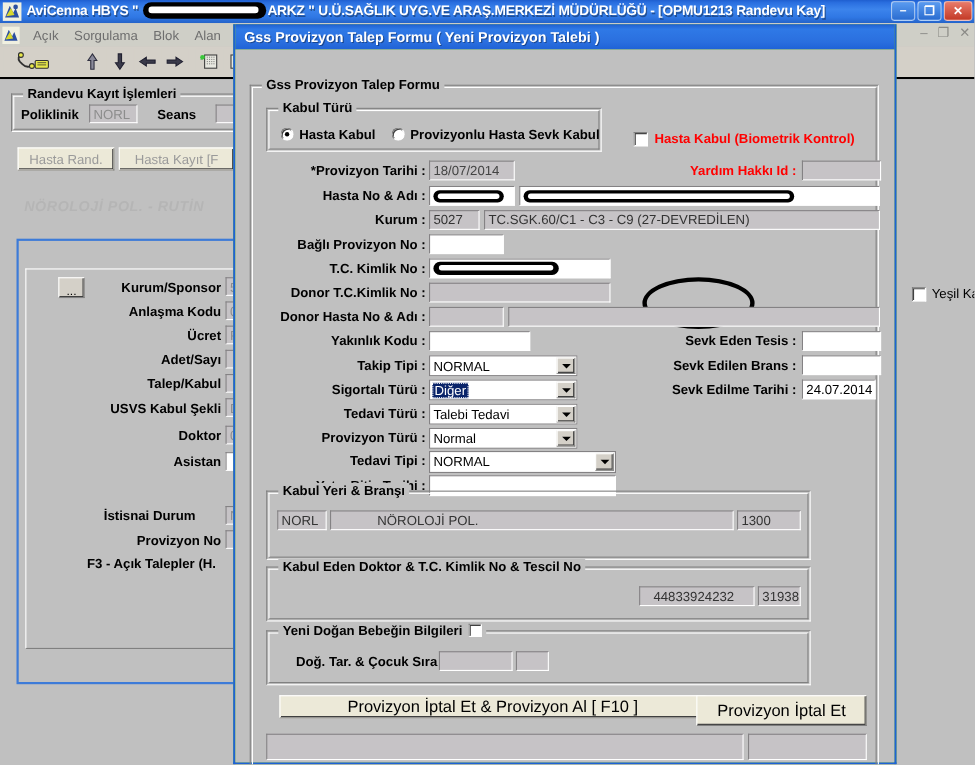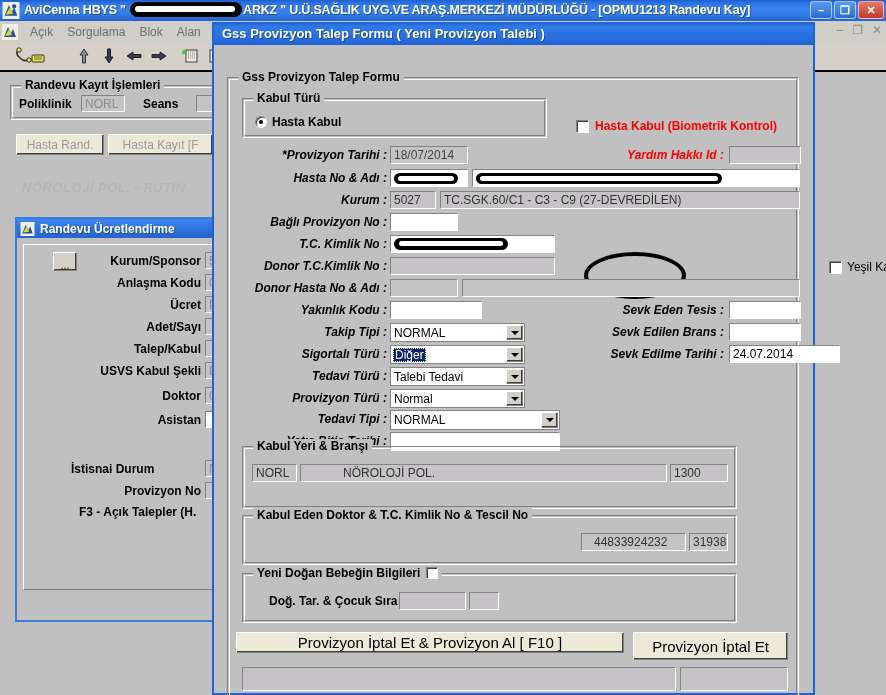--- a/index.html
+++ b/index.html
@@ -221,21 +221,21 @@
   .cbox {
     width: 13px; height: 13px; background: #ffffff;
     border: 1px solid #808080;
     border-right-color:#fff; border-bottom-color:#fff;
     box-shadow: inset 1px 1px 0 #404040;
     flex: 0 0 auto;
   }
 
   .red { color: #ff0000; font-weight: bold; }
 
-  .frow { position: absolute; display: flex; align-items: center; font-style: italic; }
+  .frow { position: absolute; display: flex; align-items: center; }
   .frow .lbl { text-align: right; }
 
   .combo {
     background: #ffffff;
     border: 1px solid #848284;
     display: flex; align-items: center; position: relative;
     font-size: 12px; color: #000; padding-left: 3px;
   }
   .combo .arrow {
     position: absolute; right: 1px; top: 1px; bottom: 1px; width: 17px;
@@ -378,28 +378,20 @@
       <div style="position:absolute;left:132px;top:11px;" class="lbl">Seans</div>
       <div class="fld disabled" style="position:absolute;left:185px;top:9px;width:80px;height:17px;"></div>
     </div>
 
     <div class="btn3d dim" style="position:absolute;left:16px;top:62px;width:88px;height:21px;">Hasta Rand.</div>
     <div class="btn3d dim" style="position:absolute;left:108px;top:62px;width:105px;height:21px;">Hasta Kayıt [F</div>
 
     <div id="watermark">NÖROLOJİ POL. - RUTİN</div>
 
     <div id="win-ucret">
-      <div id="win-ucret-title">
-        <svg class="winicon" viewBox="0 0 16 16">
-          <rect x="0" y="0" width="16" height="16" fill="#f0f0e0"></rect>
-          <path d="M2 13 L6 3 L9 9 L11 5 L14 13 Z" fill="#2b4fa0"></path>
-          <path d="M3 12 L7 5 L10 11 Z" fill="#d8d82c"></path>
-        </svg>
-        <span>Randevu Ücretlendirme</span>
-      </div>
       <div id="ucret-body">
         <div id="ucret-panel"></div>
 
         <div class="ellipsis-btn" style="position:absolute;left:30px;top:8px;">...</div>
 
         <div class="ucrow" style="left:58px;top:10px;width:120px;justify-content:flex-end;">
           <span class="lbl">Kurum/Sponsor</span>
         </div>
         <div class="fld disabled" style="position:absolute;left:182px;top:8px;width:56px;height:17px;">5027</div>
 
@@ -432,21 +424,21 @@
         <div class="ucrow" style="left:58px;top:145px;width:120px;justify-content:flex-end;">
           <span class="lbl">Doktor</span>
         </div>
         <div class="fld disabled" style="position:absolute;left:182px;top:143px;width:58px;height:17px;">000003</div>
 
         <div class="ucrow" style="left:58px;top:169px;width:120px;justify-content:flex-end;">
           <span class="lbl">Asistan</span>
         </div>
         <div class="fld white" style="position:absolute;left:182px;top:167px;width:58px;height:17px;"></div>
 
-        <div class="ucrow" style="left:48px;top:218px;width:130px;justify-content:flex-start;">
+        <div class="ucrow" style="left:48px;top:218px;width:130px;justify-content:center;">
           <span class="lbl">İstisnai Durum</span>
         </div>
         <div class="fld disabled" style="position:absolute;left:182px;top:216px;width:58px;height:17px;">Normal</div>
 
         <div class="ucrow" style="left:58px;top:240px;width:120px;justify-content:flex-end;">
           <span class="lbl">Provizyon No</span>
         </div>
         <div class="fld disabled" style="position:absolute;left:182px;top:238px;width:58px;height:17px;"></div>
 
         <div class="lbl" style="position:absolute;left:56px;top:261px;">F3 - Açık Talepler (H.</div>
@@ -467,20 +459,24 @@
         <div class="grp-title">Gss Provizyon Talep Formu</div>
       </div>
 
       <div class="grp" id="grp-kabulturu">
         <div class="grp-inner"></div>
         <div class="grp-title">Kabul Türü</div>
         <div style="position:absolute;left:12px;top:16px;display:flex;align-items:center;gap:5px;">
           <span class="radio checked"></span>
           <span class="lbl">Hasta Kabul</span>
         </div>
+        <div style="position:absolute;left:113px;top:16px;display:flex;align-items:center;gap:5px;">
+          <span class="radio"></span>
+          <span class="lbl">Provizyonlu Hasta Sevk Kabul</span>
+        </div>
       </div>
 
       <div style="position:absolute;left:362px;top:74px;display:flex;align-items:center;gap:6px;">
         <span class="cbox"></span>
         <span class="lbl red">Hasta Kabul (Biometrik Kontrol)</span>
       </div>
 
       <div class="frow" style="left:28px;top:103px;width:145px;justify-content:flex-end;">
         <span class="lbl">*Provizyon Tarihi :</span>
       </div>
@@ -566,21 +562,21 @@
       <div class="frow" style="left:28px;top:302px;width:145px;justify-content:flex-end;">
         <span class="lbl">Sigortalı Türü :</span>
       </div>
       <div class="combo" style="position:absolute;left:176px;top:300px;width:135px;height:19px;padding-left:2px;">
         <span class="sel-text">Diğer</span>
         <span class="arrow"></span>
       </div>
       <div class="frow" style="left:350px;top:302px;width:160px;justify-content:flex-end;">
         <span class="lbl">Sevk Edilme Tarihi :</span>
       </div>
-      <div class="fld white" style="position:absolute;left:515px;top:300px;width:111px;height:18px;">24.07.2014</div>
+      <div class="fld white" style="position:absolute;left:515px;top:300px;width:67px;height:18px;">24.07.2014</div>
 
       <div class="frow" style="left:28px;top:324px;width:145px;justify-content:flex-end;">
         <span class="lbl">Tedavi Türü :</span>
       </div>
       <div class="combo" style="position:absolute;left:176px;top:322px;width:135px;height:19px;">
         <span>Talebi Tedavi</span>
         <span class="arrow"></span>
       </div>
 
       <div class="frow" style="left:28px;top:346px;width:145px;justify-content:flex-end;">
@@ -623,21 +619,21 @@
         <div class="grp-inner"></div>
         <div class="grp-title" style="display:flex;align-items:center;gap:6px;">
           <span>Yeni Doğan Bebeğin Bilgileri</span>
           <span class="cbox" style="width:12px;height:12px;"></span>
         </div>
         <div class="lbl" style="position:absolute;left:26px;top:20px;">Doğ. Tar. &amp; Çocuk Sıra :</div>
         <div class="fld disabled" style="position:absolute;left:156px;top:18px;width:67px;height:18px;"></div>
         <div class="fld disabled" style="position:absolute;left:226px;top:18px;width:30px;height:18px;"></div>
       </div>
 
-      <div class="bigbtn" style="left:22px;top:587px;width:388px;height:21px;">Provizyon İptal Et &amp; Provizyon Al [ F10 ]</div>
+      <div class="bigbtn" style="left:40px;top:587px;width:388px;height:21px;">Provizyon İptal Et &amp; Provizyon Al [ F10 ]</div>
       <div class="bigbtn" style="left:419px;top:587px;width:155px;height:28px;">Provizyon İptal Et</div>
 
       <div class="statusfld" style="left:28px;top:622px;width:434px;height:24px;"></div>
       <div class="statusfld" style="left:466px;top:622px;width:108px;height:24px;background:#c6c3c6;"></div>
 
     </div>
   </div>
 
 </div>
 

